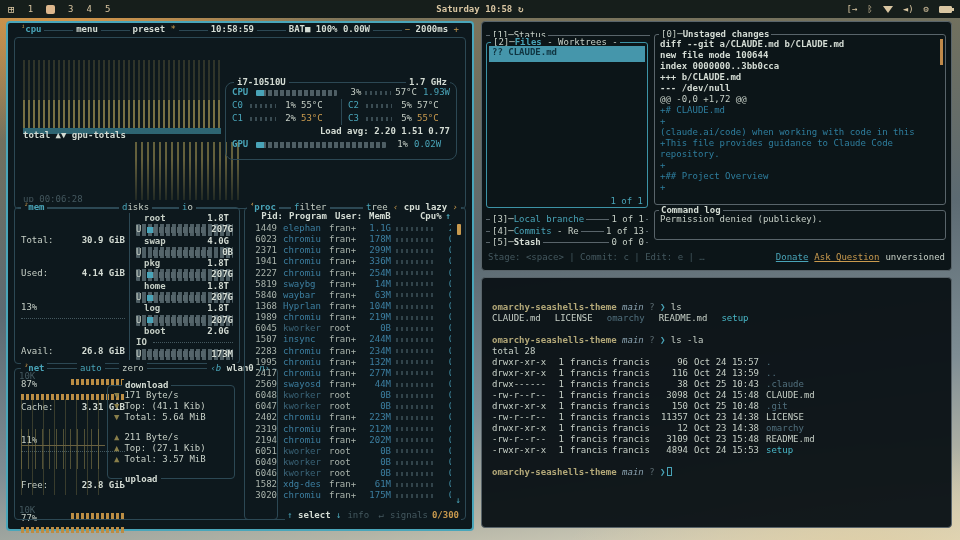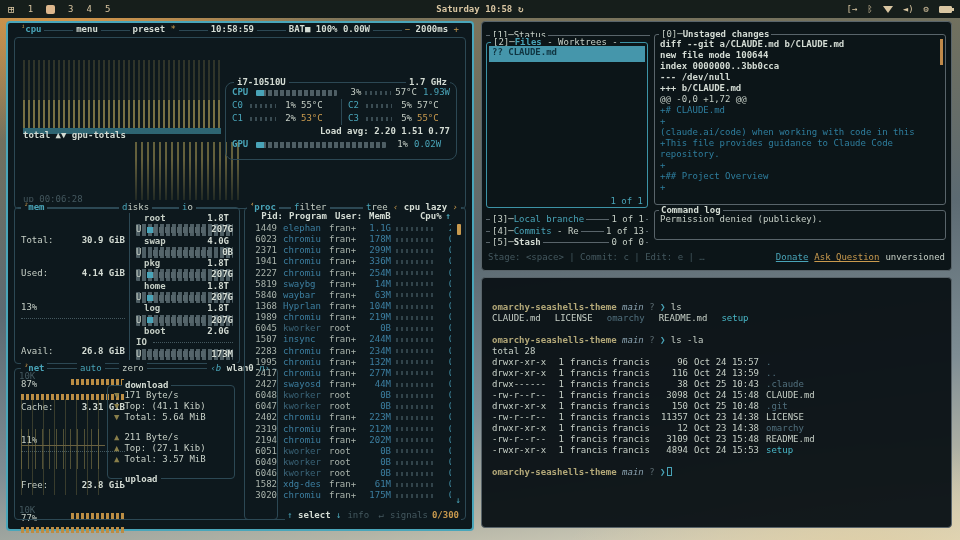--- a/index.html
+++ b/index.html
@@ -589,21 +589,21 @@
             <div class="p-row">
               <span class="c-pid">2417</span>
               <span class="c-prog blue">chromiu</span>
               <span class="c-user">fran+</span>
               <span class="c-mem">277M</span>
               <span class="c-dots"></span>
               <span class="c-cpu">0.0</span>
             </div>
 
             <div class="p-row">
-              <span class="c-pid">2427</span>
+              <span class="c-pid">2569</span>
               <span class="c-prog blue">swayosd</span>
               <span class="c-user">fran+</span>
               <span class="c-mem">44M</span>
               <span class="c-dots"></span>
               <span class="c-cpu">0.0</span>
             </div>
 
             <div class="p-row">
               <span class="c-pid">6048</span>
               <span class="c-prog dim">kworker</span>
@@ -739,22 +739,22 @@
       <span class="cnt w">0 of 0</span>
     </div>
 
     <div class="lg-diff">
       <span class="lg-diff-title"><span class="w">[0]</span><span class="w">─</span><span class="wb">Unstaged changes</span></span>
       <div class="lg-diff-body">
 
       <div class="dline b">diff --git a/CLAUDE.md b/CLAUDE.md</div>
           <div class="dline b">new file mode 100644</div>
           <div class="dline b">index 0000000..3bb0cca</div>
+          <div class="dline b">+++ b/CLAUDE.md</div>
           <div class="dline b">--- /dev/null</div>
-          <div class="dline b">+++ b/CLAUDE.md</div>
           <div class="dline h">@@ -0,0 +1,72 @@</div>
           <div class="dline a">+# CLAUDE.md</div>
           <div class="dline a">+</div>
           <div class="dline a">(claude.ai/code) when working with code in this</div>
           <div class="dline a">+This file provides guidance to Claude Code</div>
           <div class="dline a">repository.</div>
           <div class="dline a">+</div>
           <div class="dline a">+## Project Overview</div>
           <div class="dline a">+</div>
         </div>

